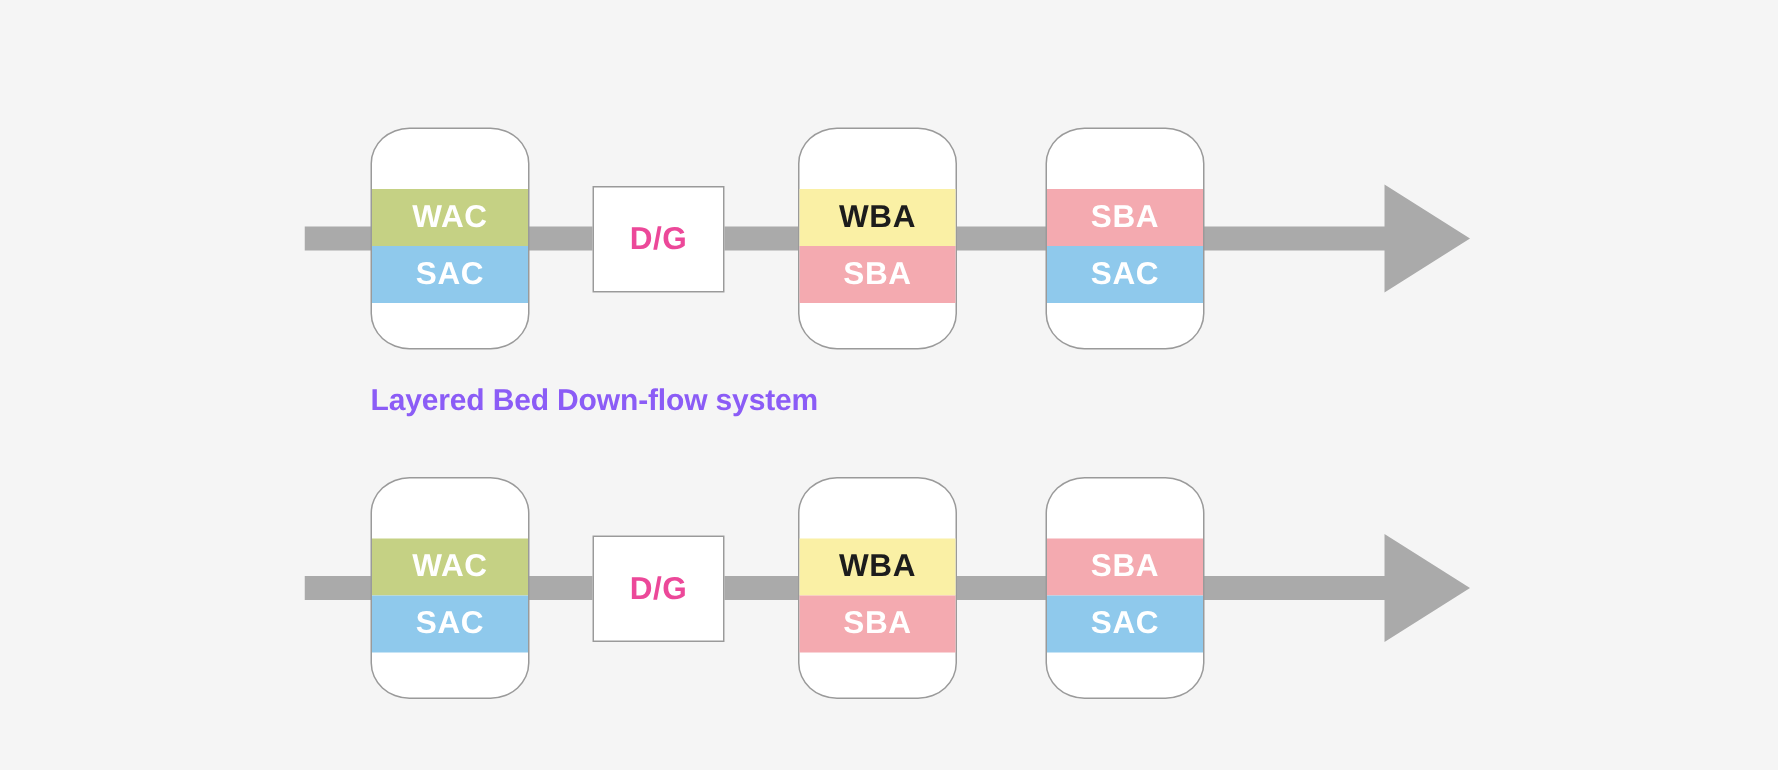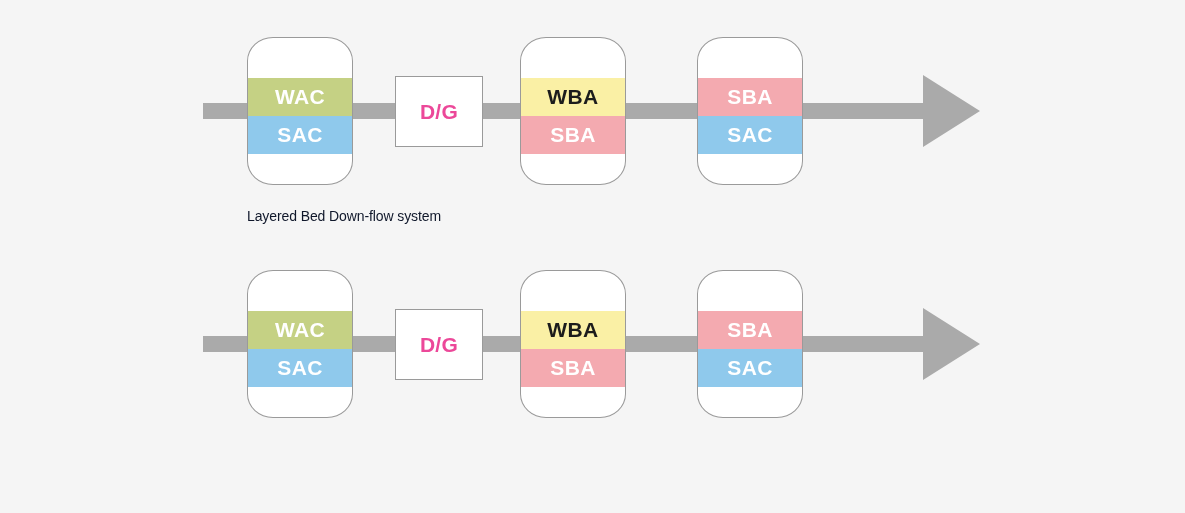--- a/index.html
+++ b/index.html
@@ -11,20 +11,21 @@
     height: 513px;
     background: #f5f5f5;
     font-family: "Liberation Sans", sans-serif;
     overflow: hidden;
     position: relative;
   }
 
   .diagram {
     position: absolute;
     inset: 0;
+    margin-top: 48px;
   }
 
   
   .row {
     position: absolute;
     left: 0;
     width: 1185px;
   }
   .row-downflow { top: 37px; }
   .row-upflow   { top: 270px; }
@@ -45,21 +46,21 @@
     top: 0;
     width: 106px;
     height: 148px;
     background: #ffffff;
     border: 1.6px solid #9a9a9a;
     border-radius: 26px / 24px;
     overflow: hidden;
     box-sizing: border-box;
   }
   .vessel-1 { left: 247px; }
-  .vessel-2 { left: 520px; padding-left: 46px; }
+  .vessel-2 { left: 532px; padding-left: 46px; }
   .vessel-3 { left: 697px; }
 
   .band {
     position: absolute;
     left: -2px;
     right: -2px;
     height: 38px;
     display: flex;
     align-items: center;
     justify-content: center;
@@ -86,23 +87,23 @@
     font-size: 21px;
     font-weight: bold;
     color: #ec4899;
     letter-spacing: 0.3px;
   }
 
   
   .caption {
     position: absolute;
     left: 247px;
-    font-size: 14px;
-    font-weight: normal;
-    color: #0f172a;
+    font-size: 20px;
+    font-weight: bold;
+    color: #8b5cf6;
     letter-spacing: -0.1px;
     white-space: nowrap;
   }
   .caption-downflow { top: 208px; }
   .caption-upflow   { top: 441px; }
 </style>
 </head>
 <body>
 
 <div class="diagram">

